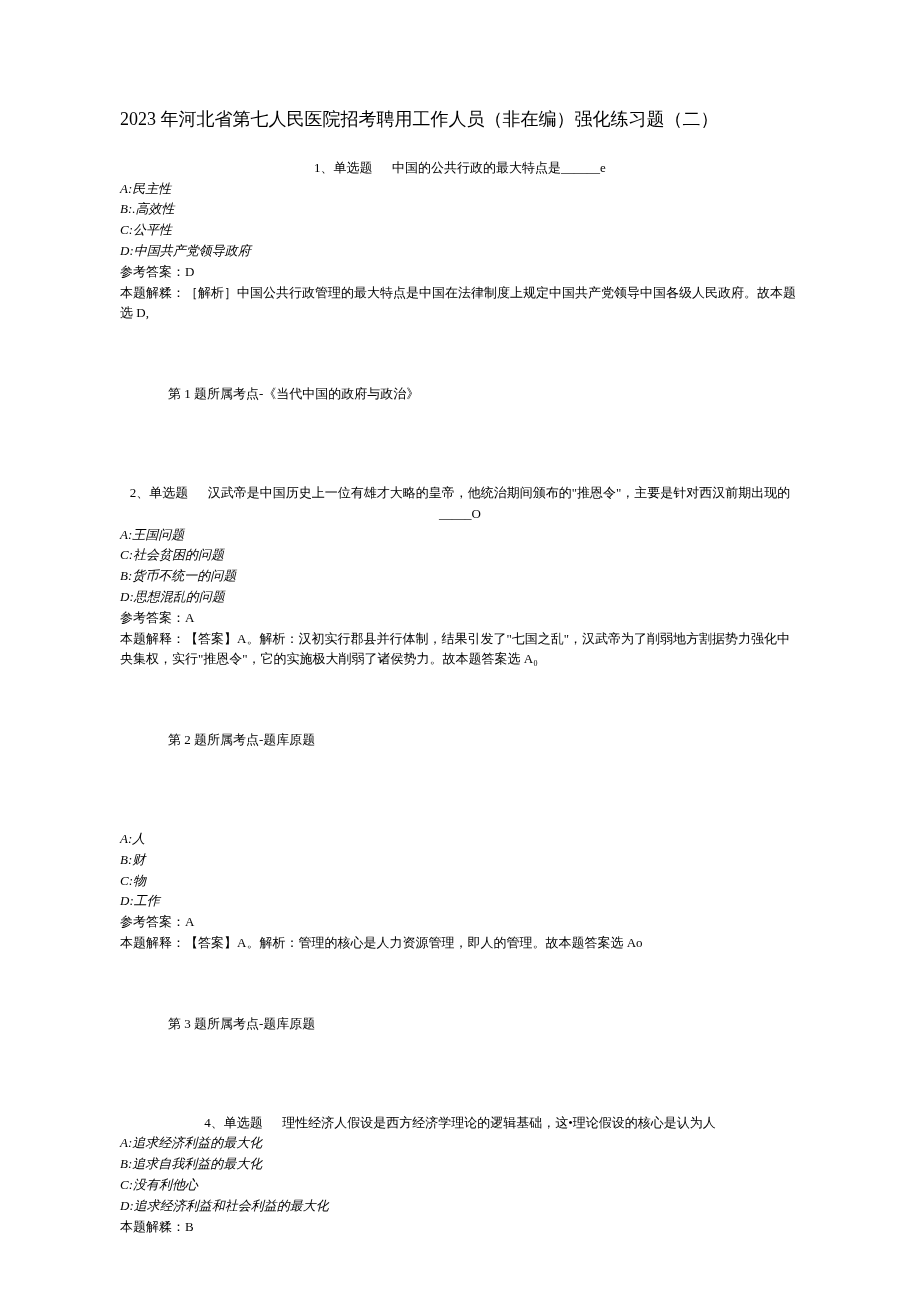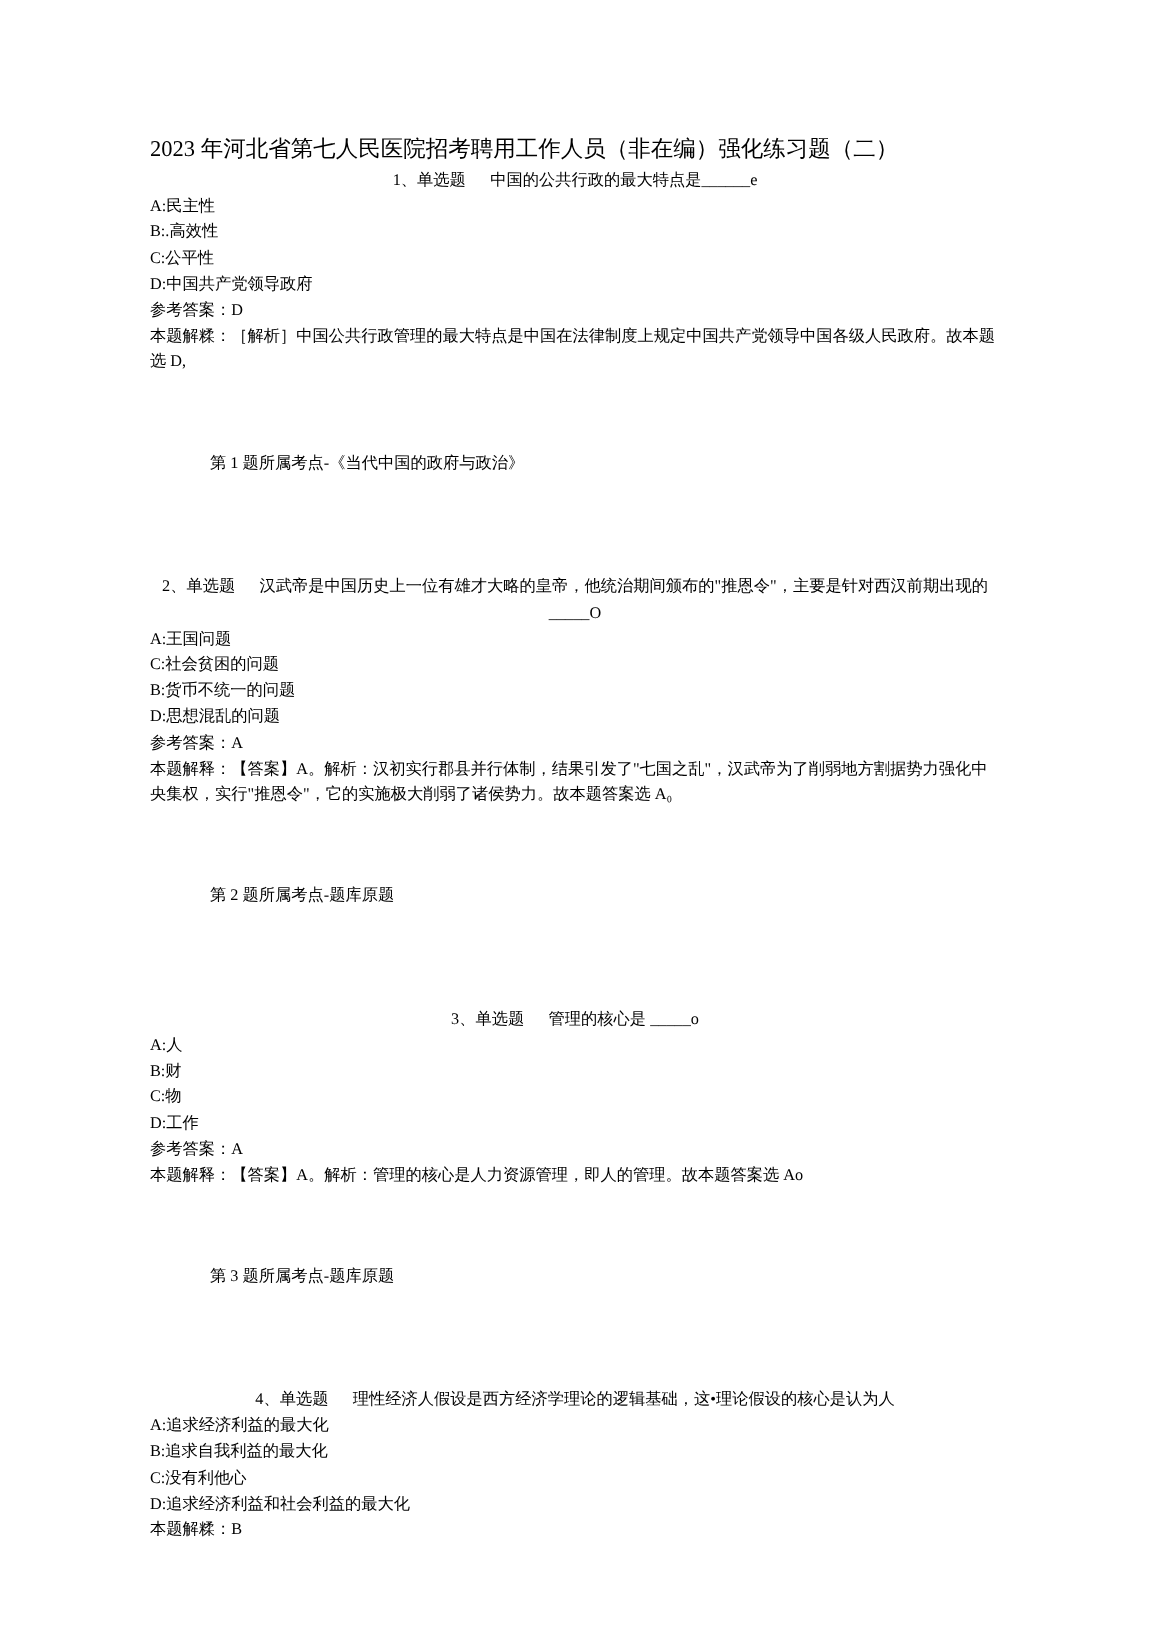--- a/index.html
+++ b/index.html
@@ -12,30 +12,32 @@
       font-family: "SimSun", "宋体", serif;
       width: 920px;
       padding: 105px 120px 60px 120px;
       font-size: 13px;
       line-height: 1.6;
       color: #000;
     }
     .doc-title {
       font-size: 18px;
       font-weight: normal;
+      margin-bottom: 24px;
     }
     .question-block {
       margin-bottom: 14px;
     }
     .question-stem {
       margin-bottom: 0;
       text-align: center;
     }
     .option {
       display: block;
+      font-style: italic;
     }
     .answer-ref {
       display: block;
     }
     .explain {
       display: block;
     }
     .topic-ref {
       display: block;
       margin-left: 48px;
@@ -89,25 +91,20 @@
   <span class="explain">本题解释：【答案】A。解析：汉初实行郡县并行体制，结果引发了"七国之乱"，汉武帝为了削弱地方割据势力强化中央集权，实行"推恩令"，它的实施极大削弱了诸侯势力。故本题答案选 A₀</span>
 </div>
 
 <div class="gap-large"></div>
 
 <span class="topic-ref">第 2 题所属考点-题库原题</span>
 
 <div class="gap-xlarge"></div>
 
 <div class="question-block">
-  <div class="question-stem">
-    <span class="inline">3、单选题</span>
-    <span class="inline">&nbsp;&nbsp;&nbsp;&nbsp;</span>
-    <span class="inline">管理的核心是 _____o</span>
-  </div>
   <span class="option">A:人</span>
   <span class="option">B:财</span>
   <span class="option">C:物</span>
   <span class="option">D:工作</span>
   <span class="answer-ref">参考答案：A</span>
   <span class="explain">本题解释：【答案】A。解析：管理的核心是人力资源管理，即人的管理。故本题答案选 Ao</span>
 </div>
 
 <div class="gap-large"></div>
 

